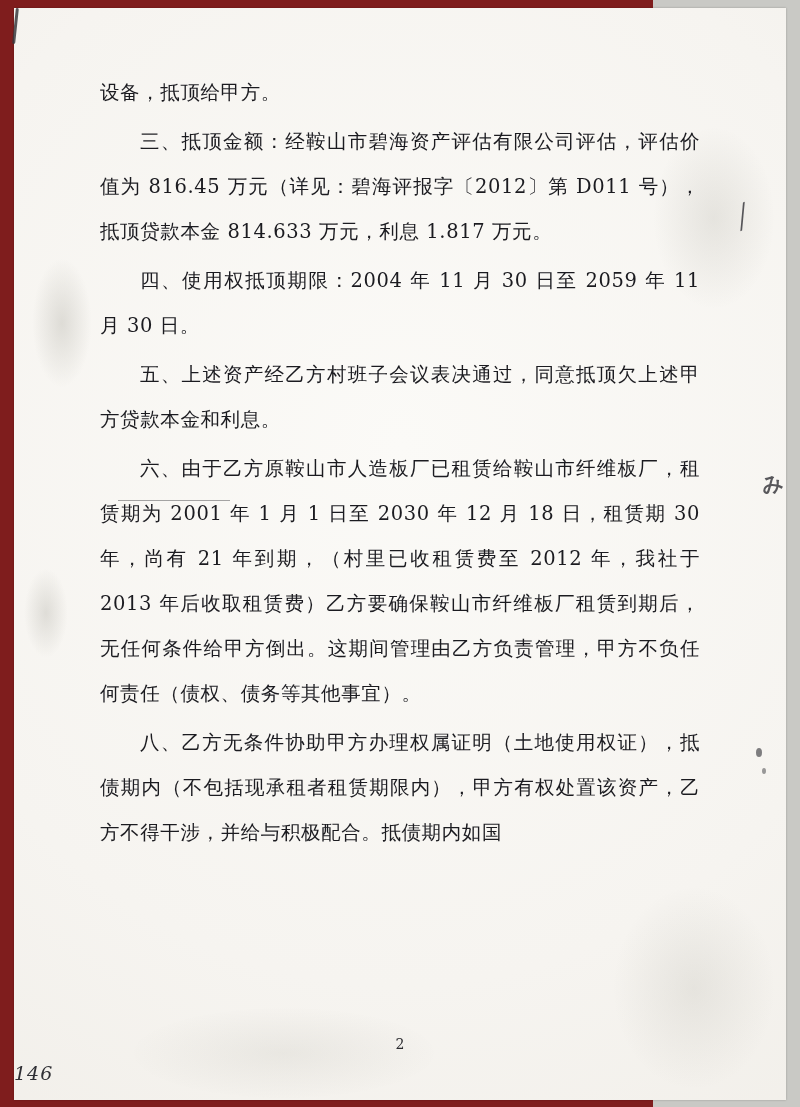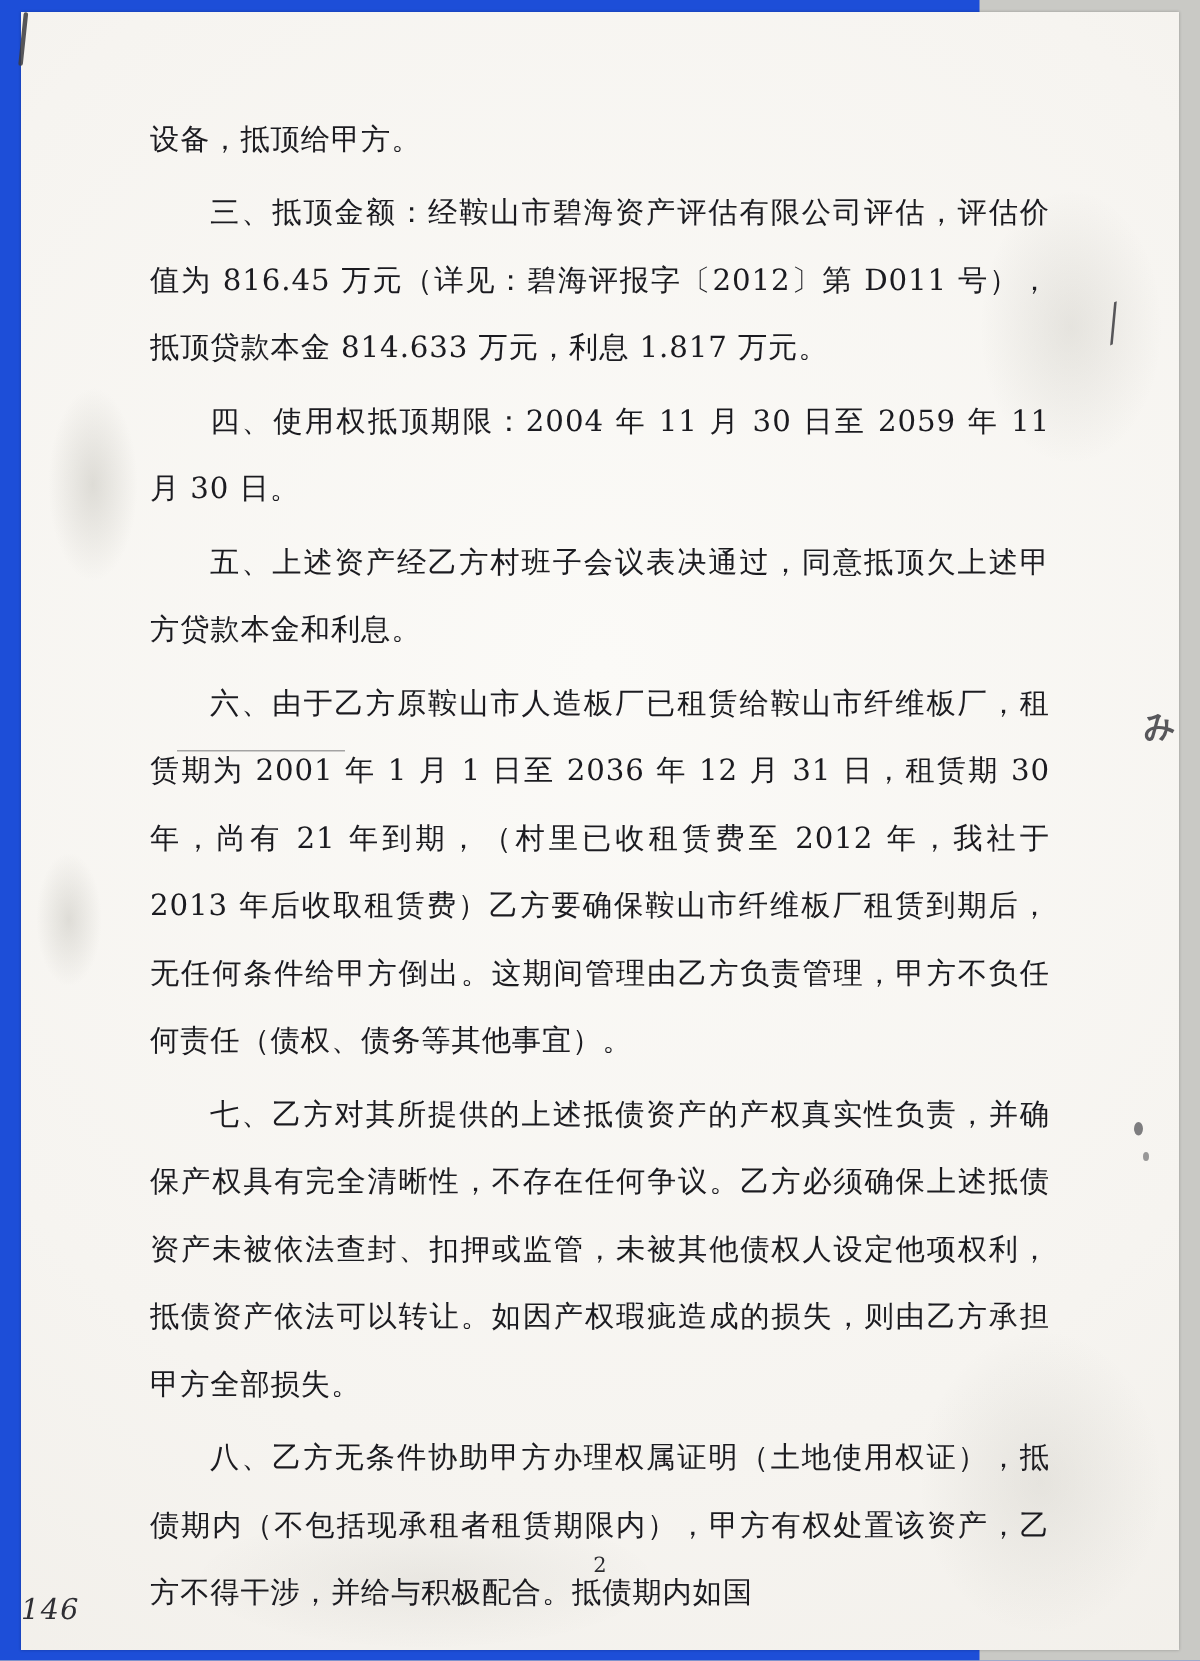--- a/index.html
+++ b/index.html
@@ -10,21 +10,21 @@
   body {
     width: 800px;
     height: 1107px;
     overflow: hidden;
     font-family: "DejaVu Sans", sans-serif;
   }
   #page {
     position: relative;
     width: 653px;
     height: 1107px;
-    background: #1d4ed8;
+    background: #7f1d1d;
   }
   
   #sheet {
     position: absolute;
     left: 14px;
     top: 8px;
     width: 772px;
     height: 1092px;
     background:
       radial-gradient(ellipse 120% 90% at 50% 40%, #fbfaf7 0%, #f6f4f0 55%, #efece6 100%);
@@ -139,22 +139,21 @@
     <div class="smudge" id="sm2"></div>
     <div class="smudge" id="sm3"></div>
     <div class="smudge" id="sm4"></div>
     <div class="smudge" id="sm5"></div>
 
     <div id="body-text">
       <p class="para noindent">设备，抵顶给甲方。</p>
       <p class="para indent">三、抵顶金额：经鞍山市碧海资产评估有限公司评估，评估价值为 816.45 万元（详见：碧海评报字〔2012〕第 D011 号），抵顶贷款本金 814.633 万元，利息 1.817 万元。</p>
       <p class="para indent">四、使用权抵顶期限：2004 年 11 月 30 日至 2059 年 11 月 30 日。</p>
       <p class="para indent">五、上述资产经乙方村班子会议表决通过，同意抵顶欠上述甲方贷款本金和利息。</p>
-      <p class="para indent">六、由于乙方原鞍山市人造板厂已租赁给鞍山市纤维板厂，租赁期为 2001 年 1 月 1 日至 2036 年 12 月 31 日，租赁期 30 年，尚有 21 年到期，（村里已收租赁费至 2012 年，我社于 2013 年后收取租赁费）乙方要确保鞍山市纤维板厂租赁到期后，无任何条件给甲方倒出。这期间管理由乙方负责管理，甲方不负任何责任（债权、债务等其他事宜）。</p>
-      <p class="para indent">七、乙方对其所提供的上述抵债资产的产权真实性负责，并确保产权具有完全清晰性，不存在任何争议。乙方必须确保上述抵债资产未被依法查封、扣押或监管，未被其他债权人设定他项权利，抵债资产依法可以转让。如因产权瑕疵造成的损失，则由乙方承担甲方全部损失。</p>
+      <p class="para indent">六、由于乙方原鞍山市人造板厂已租赁给鞍山市纤维板厂，租赁期为 2001 年 1 月 1 日至 2030 年 12 月 18 日，租赁期 30 年，尚有 21 年到期，（村里已收租赁费至 2012 年，我社于 2013 年后收取租赁费）乙方要确保鞍山市纤维板厂租赁到期后，无任何条件给甲方倒出。这期间管理由乙方负责管理，甲方不负任何责任（债权、债务等其他事宜）。</p>
       <p class="para indent">八、乙方无条件协助甲方办理权属证明（土地使用权证），抵债期内（不包括现承租者租赁期限内），甲方有权处置该资产，乙方不得干涉，并给与积极配合。抵债期内如国</p>
     </div>
 
     <div id="artifact-underline"></div>
 
     <div class="ink-mark" id="mark-slash">╱</div>
     <div id="mark-bar"></div>
     <div class="ink-mark" id="mark-glyph">み</div>
     <div id="mark-dot1"></div>
     <div id="mark-dot2"></div>

